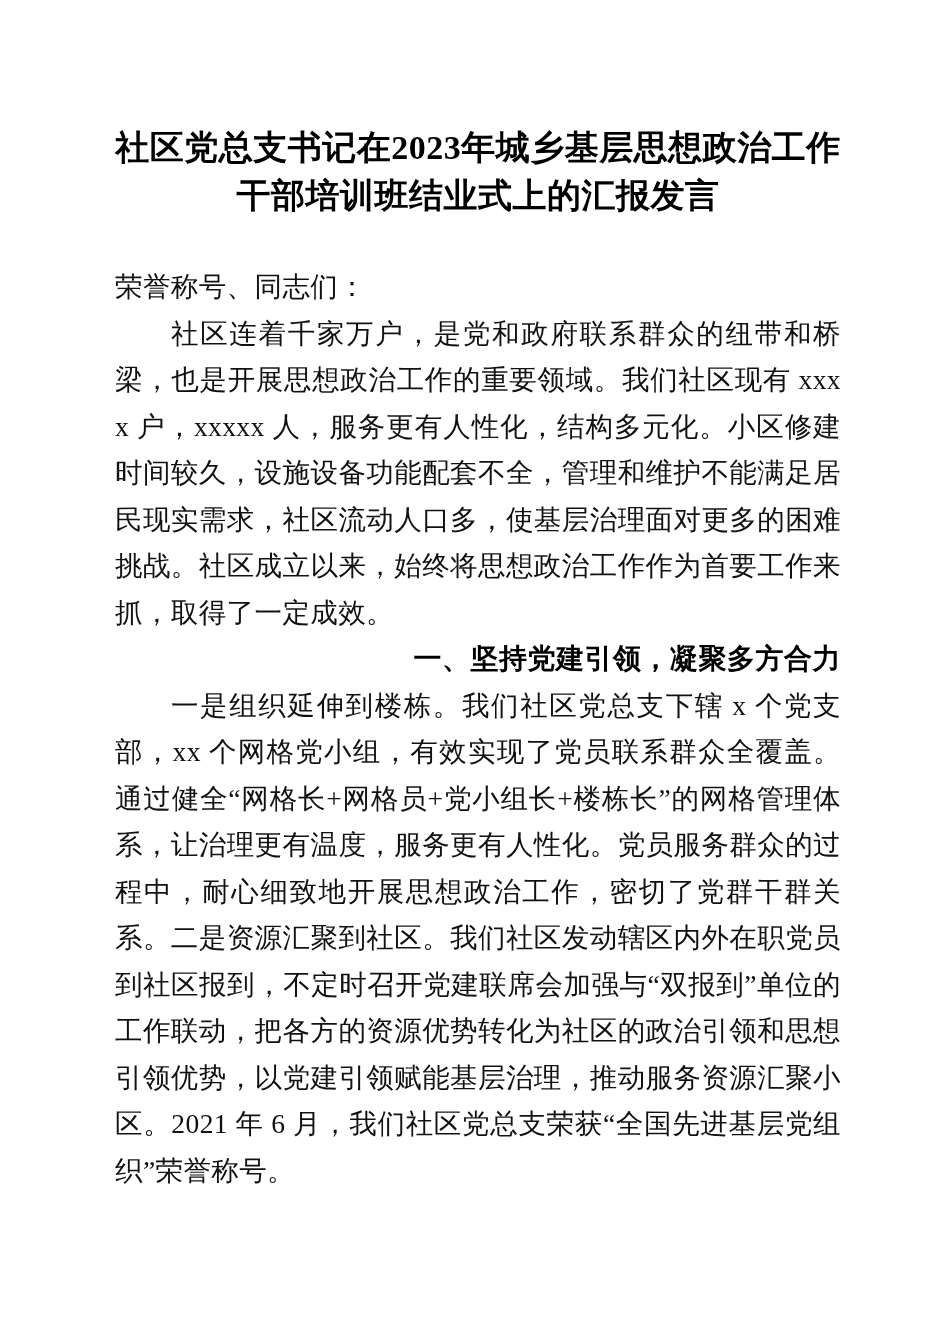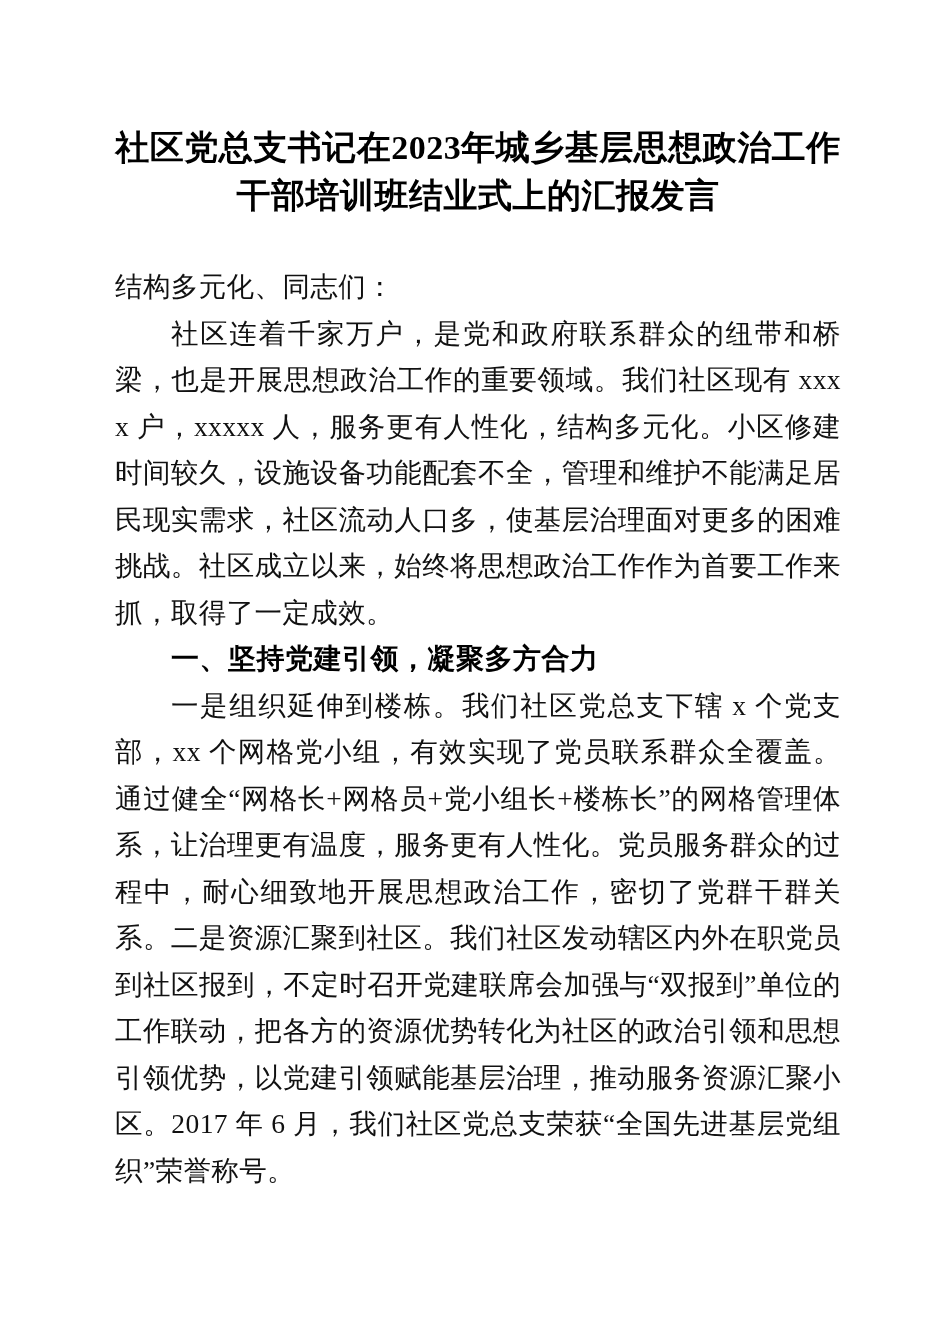--- a/index.html
+++ b/index.html
@@ -62,41 +62,42 @@
   
   .section-heading {
     font-family: "Liberation Sans", "DejaVu Sans", sans-serif;
     font-weight: bold;
     font-size: 28px;
     line-height: 46.5px;
     color: #000000;
     margin: 0;
     text-indent: 56px;
     letter-spacing: 0.5px;
+    text-align: right;
   }
 
   .gap-title-body {
     height: 44px;
   }
 </style>
 </head>
 <body>
 
 <div class="page">
 
   <div class="doc-body">
 
     <h1 class="doc-title">社区党总支书记在2023年城乡基层思想政治工作干部培训班结业式上的汇报发言</h1>
 
     <div class="gap-title-body"></div>
 
-    <p class="para flush">结构多元化、同志们：</p>
+    <p class="para flush">荣誉称号、同志们：</p>
 
 
     <p class="para indent">社区连着千家万户，是党和政府联系群众的纽带和桥梁，也是开展思想政治工作的重要领域。我们社区现有 xxxx 户，xxxxx 人，服务更有人性化，结构多元化。小区修建时间较久，设施设备功能配套不全，管理和维护不能满足居民现实需求，社区流动人口多，使基层治理面对更多的困难挑战。社区成立以来，始终将思想政治工作作为首要工作来抓，取得了一定成效。</p>
 
     <h2 class="section-heading">一、坚持党建引领，凝聚多方合力</h2>
 
-    <p class="para indent">一是组织延伸到楼栋。我们社区党总支下辖 x 个党支部，xx 个网格党小组，有效实现了党员联系群众全覆盖。通过健全“网格长+网格员+党小组长+楼栋长”的网格管理体系，让治理更有温度，服务更有人性化。党员服务群众的过程中，耐心细致地开展思想政治工作，密切了党群干群关系。二是资源汇聚到社区。我们社区发动辖区内外在职党员到社区报到，不定时召开党建联席会加强与“双报到”单位的工作联动，把各方的资源优势转化为社区的政治引领和思想引领优势，以党建引领赋能基层治理，推动服务资源汇聚小区。2017 年 6 月，我们社区党总支荣获“全国先进基层党组织”荣誉称号。</p>
+    <p class="para indent">一是组织延伸到楼栋。我们社区党总支下辖 x 个党支部，xx 个网格党小组，有效实现了党员联系群众全覆盖。通过健全“网格长+网格员+党小组长+楼栋长”的网格管理体系，让治理更有温度，服务更有人性化。党员服务群众的过程中，耐心细致地开展思想政治工作，密切了党群干群关系。二是资源汇聚到社区。我们社区发动辖区内外在职党员到社区报到，不定时召开党建联席会加强与“双报到”单位的工作联动，把各方的资源优势转化为社区的政治引领和思想引领优势，以党建引领赋能基层治理，推动服务资源汇聚小区。2021 年 6 月，我们社区党总支荣获“全国先进基层党组织”荣誉称号。</p>
 
   </div>
 
 </div>
 
 </body></html>

